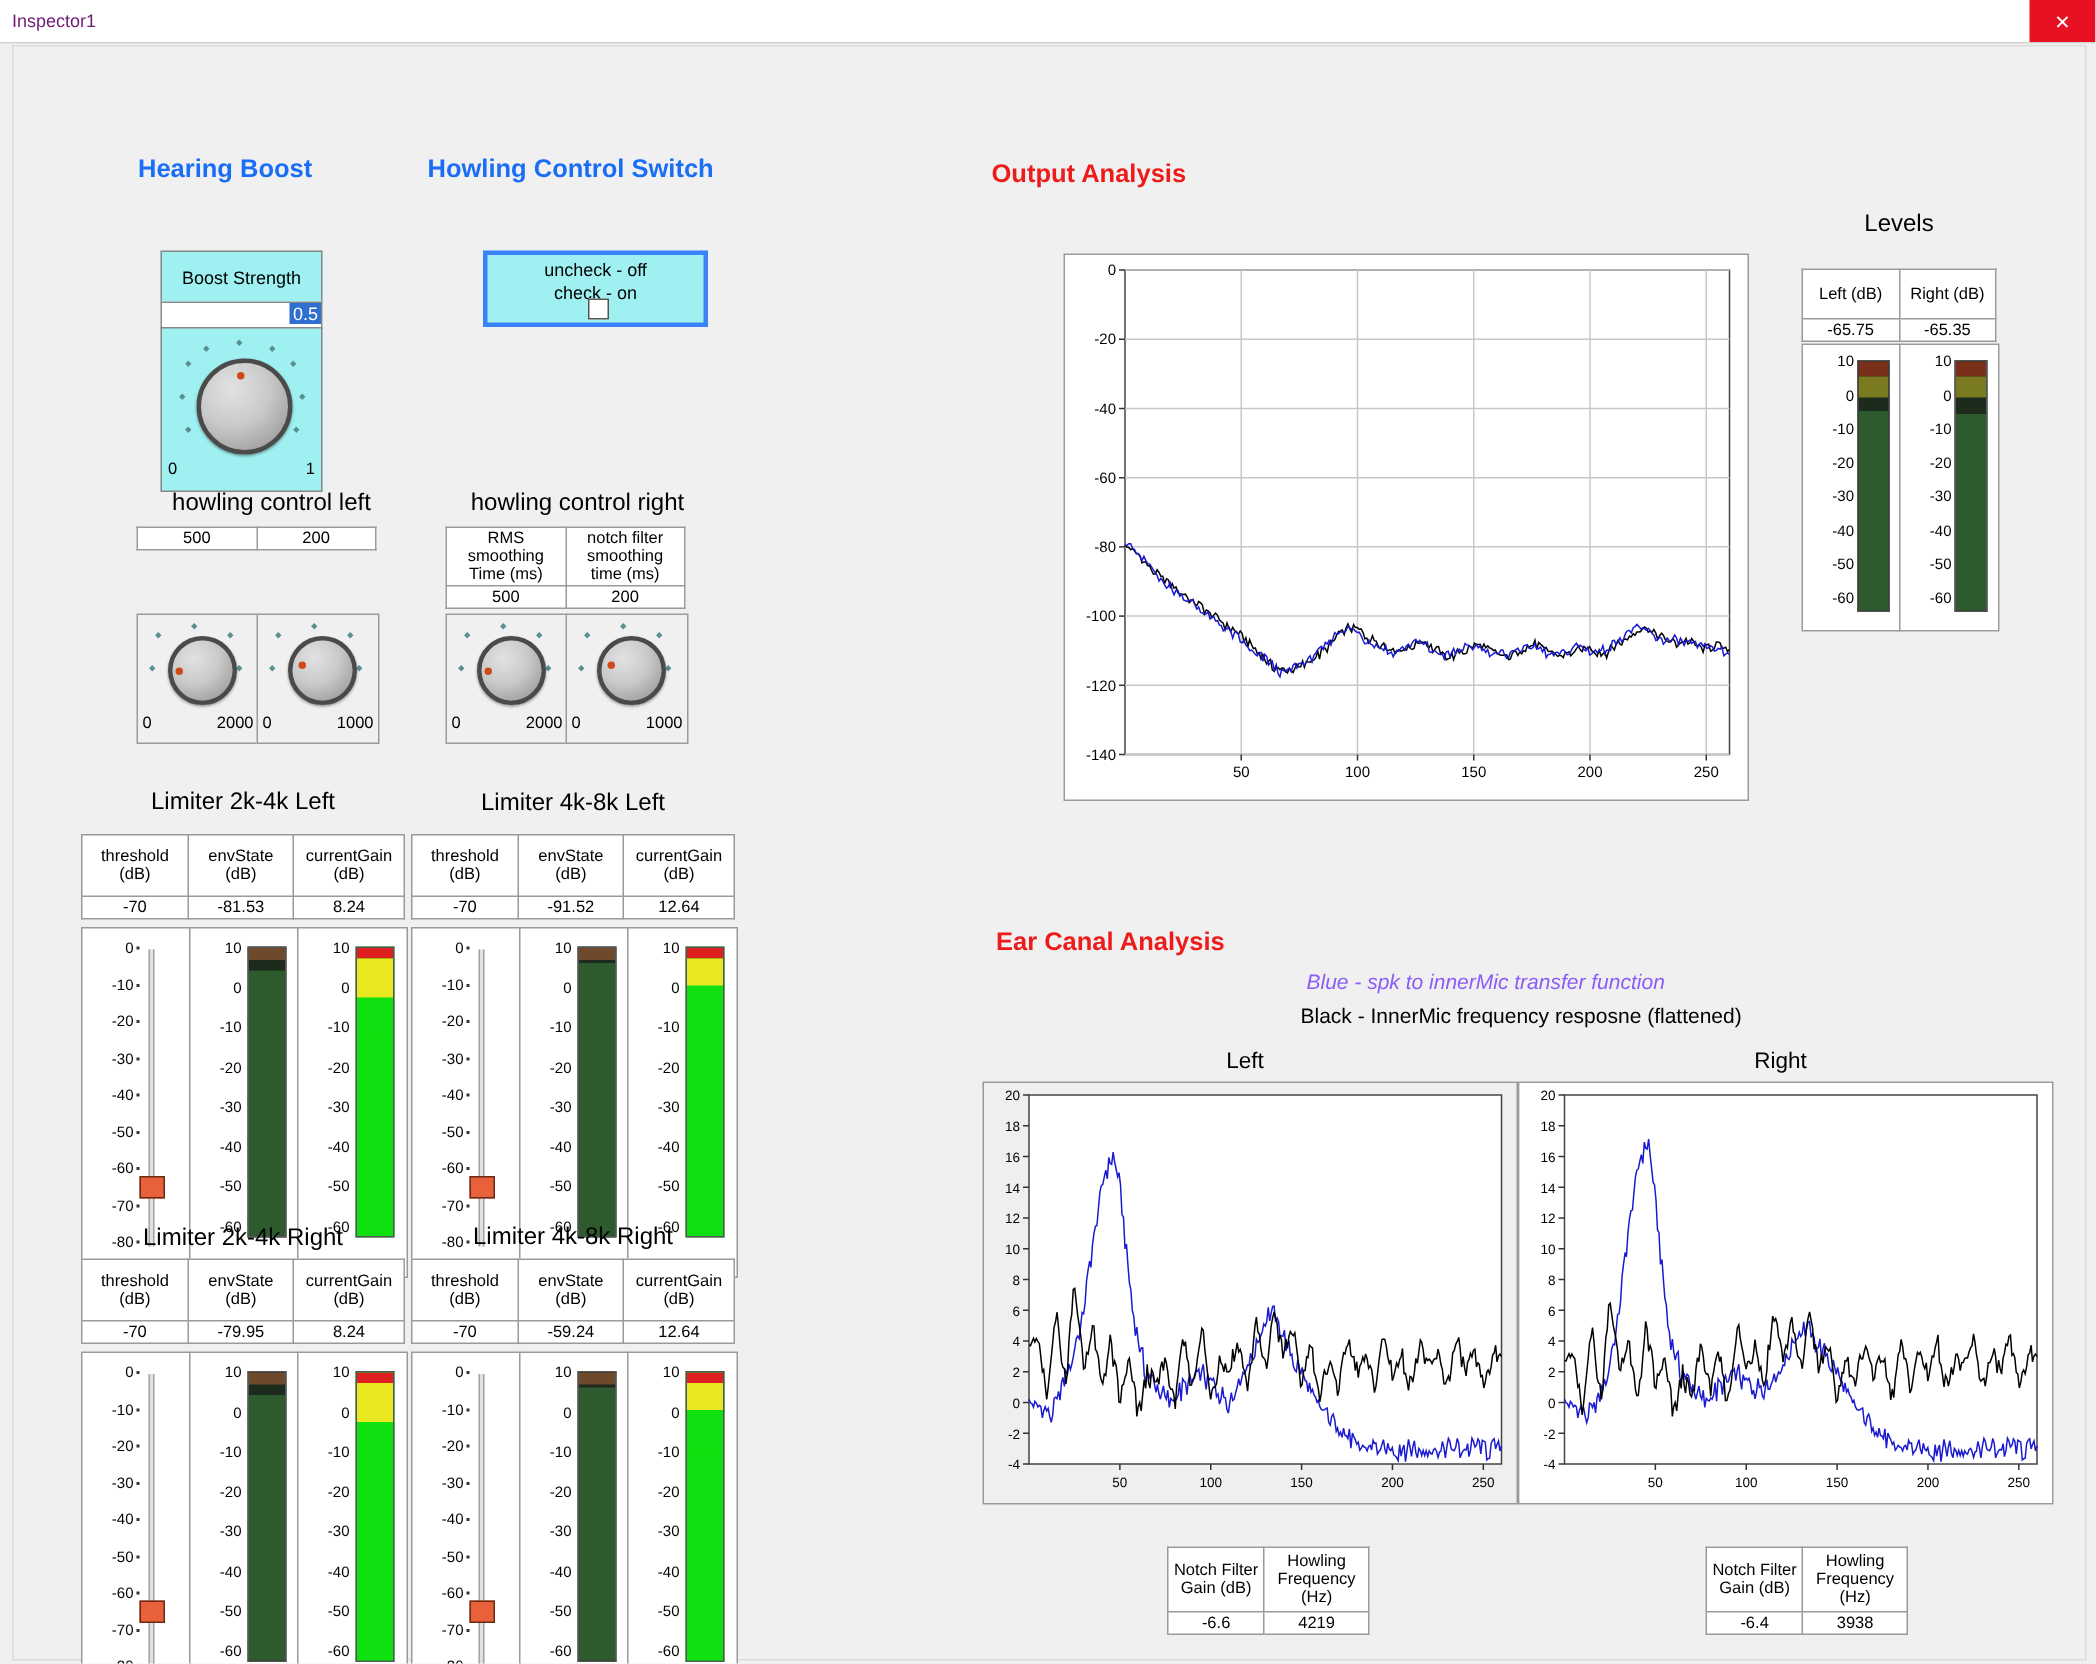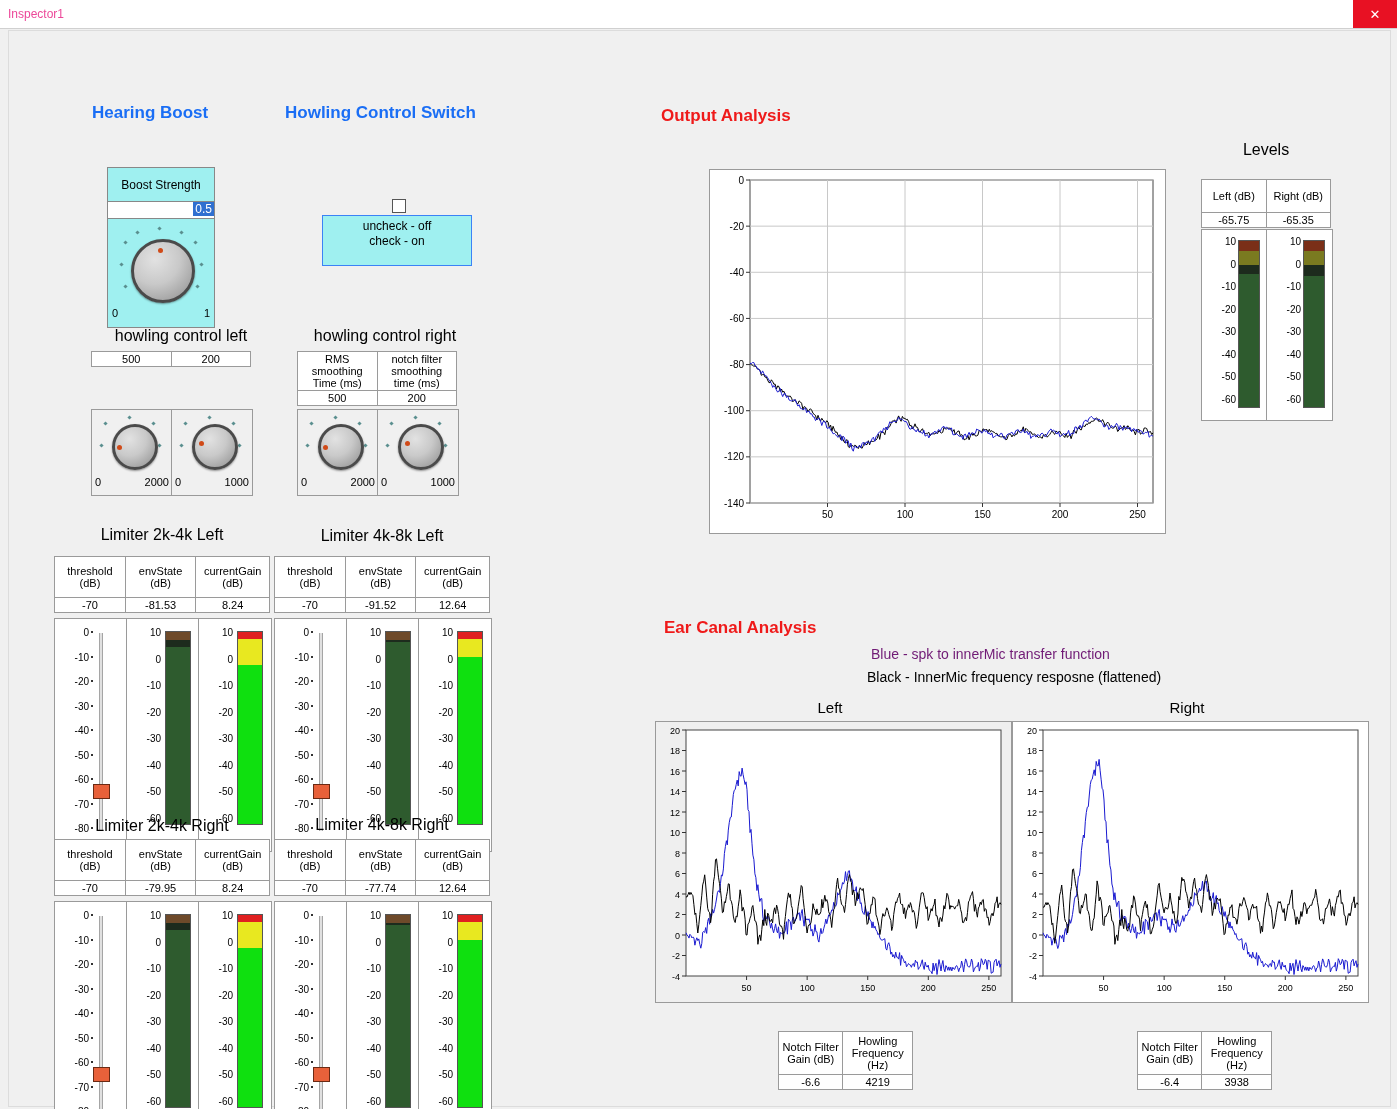--- a/index.html
+++ b/index.html
@@ -10,21 +10,21 @@
     font-size:12px;
     color:#000;
     overflow:hidden;
     position:relative;
   }
   
   .titlebar{
     height:28px;background:#ffffff;border-bottom:1px solid #d0d0d0;
     display:flex;align-items:center;position:relative;
   }
-  .titlebar .tb-text{padding-left:8px;font-size:12px;color:#ec4899;}
+  .titlebar .tb-text{padding-left:8px;font-size:12px;color:#701a75;}
   .tb-close{
     position:absolute;right:0;top:0;width:44px;height:28px;
     background:#e81123;color:#fff;display:flex;align-items:center;justify-content:center;
     font-size:13px;font-family:"Liberation Sans",sans-serif;
   }
   .canvas{position:absolute;left:0;top:28px;width:1397px;height:1081px;}
   .inner{position:absolute;left:8px;top:2px;width:1381px;height:1075px;background:#f0f0f0;border:1px solid #dcdcdc;}
 
   h1.panel-title{
     position:absolute;left:0;top:20px;width:1381px;text-align:center;
@@ -50,38 +50,38 @@
     border:3px solid #4a4a4a;
     position:absolute;
     box-shadow:0 1px 2px rgba(0,0,0,.4);
   }
   .knob .marker{position:absolute;width:5px;height:5px;border-radius:50%;background:#d04a18;}
   .knob-ticks{position:absolute;}
   .knob-ticks i{position:absolute;width:3px;height:3px;background:#5a8f8f;transform:rotate(45deg);}
   .rng{position:absolute;font-size:11px;}
 
   
-  .switchbox{position:absolute;left:313px;top:136px;width:150px;height:51px;background:#9ff0f0;border:1px solid #3b82f6;text-align:center;font-size:12px;line-height:15px;padding-top:3px;box-sizing:border-box;margin-top:48px;}
+  .switchbox{position:absolute;left:313px;top:136px;width:150px;height:51px;background:#9ff0f0;border:3px solid #3b82f6;text-align:center;font-size:12px;line-height:15px;padding-top:3px;box-sizing:border-box;}
   .switch-check{position:absolute;left:383px;top:168px;width:12px;height:12px;border:1px solid #555;background:#fff;}
 
   
   table.tbl{border-collapse:collapse;position:absolute;background:#fff;font-size:11px;}
   table.tbl th,table.tbl td{border:1px solid #9a9a9a;text-align:center;padding:1px 2px;font-weight:normal;}
   table.tbl th{background:#fff;font-size:11px;line-height:12px;}
   table.tbl td{font-size:11px;}
   .scale{position:absolute;font-size:10px;text-align:right;}
   .scale div{position:absolute;right:0;white-space:nowrap;}
 
   
   .plot{position:absolute;background:#fff;border:1px solid #9a9a9a;}
   .plot svg{display:block;}
   .plot-title{position:absolute;font-size:15px;text-align:center;}
 
   .cap{position:absolute;font-size:14px;}
-  .cap-blue{color:#701a75;}
+  .cap-blue{color:#8b5cf6;font-style:italic;}
 </style>
 </head>
 <body>
 
 <div class="titlebar">
   <div class="tb-text">Inspector1</div>
   <div class="tb-close">✕</div>
 </div>
 
 <div class="canvas">
@@ -436,21 +436,21 @@
   <div id="lim3" style="position:absolute;left:265px;top:808px;width:216px;height:529px;">
         <table class="tbl" style="left:0;top:0;width:216px;">
           <tbody>
             <tr>
               <th style="width:72px;height:38px;">threshold (dB)</th>
               <th style="width:72px;height:38px;">envState (dB)</th>
               <th style="width:72px;height:38px;">currentGain (dB)</th>
             </tr>
             <tr>
               <td>-70</td>
-              <td>-77.74</td>
+              <td>-59.24</td>
               <td>12.64</td>
             </tr>
           </tbody>
         </table>
         <div style="position:absolute;left:0;top:62px;width:72px;height:232px;border:1px solid #9a9a9a;background:#fff;">
           <div class="scale" style="left:0;top:8px;width:34px;height:210px;">
             <div style="top:0px;">0</div>
             <div style="top:24.5px;">-10</div>
             <div style="top:49px;">-20</div>
             <div style="top:73.5px;">-30</div>

